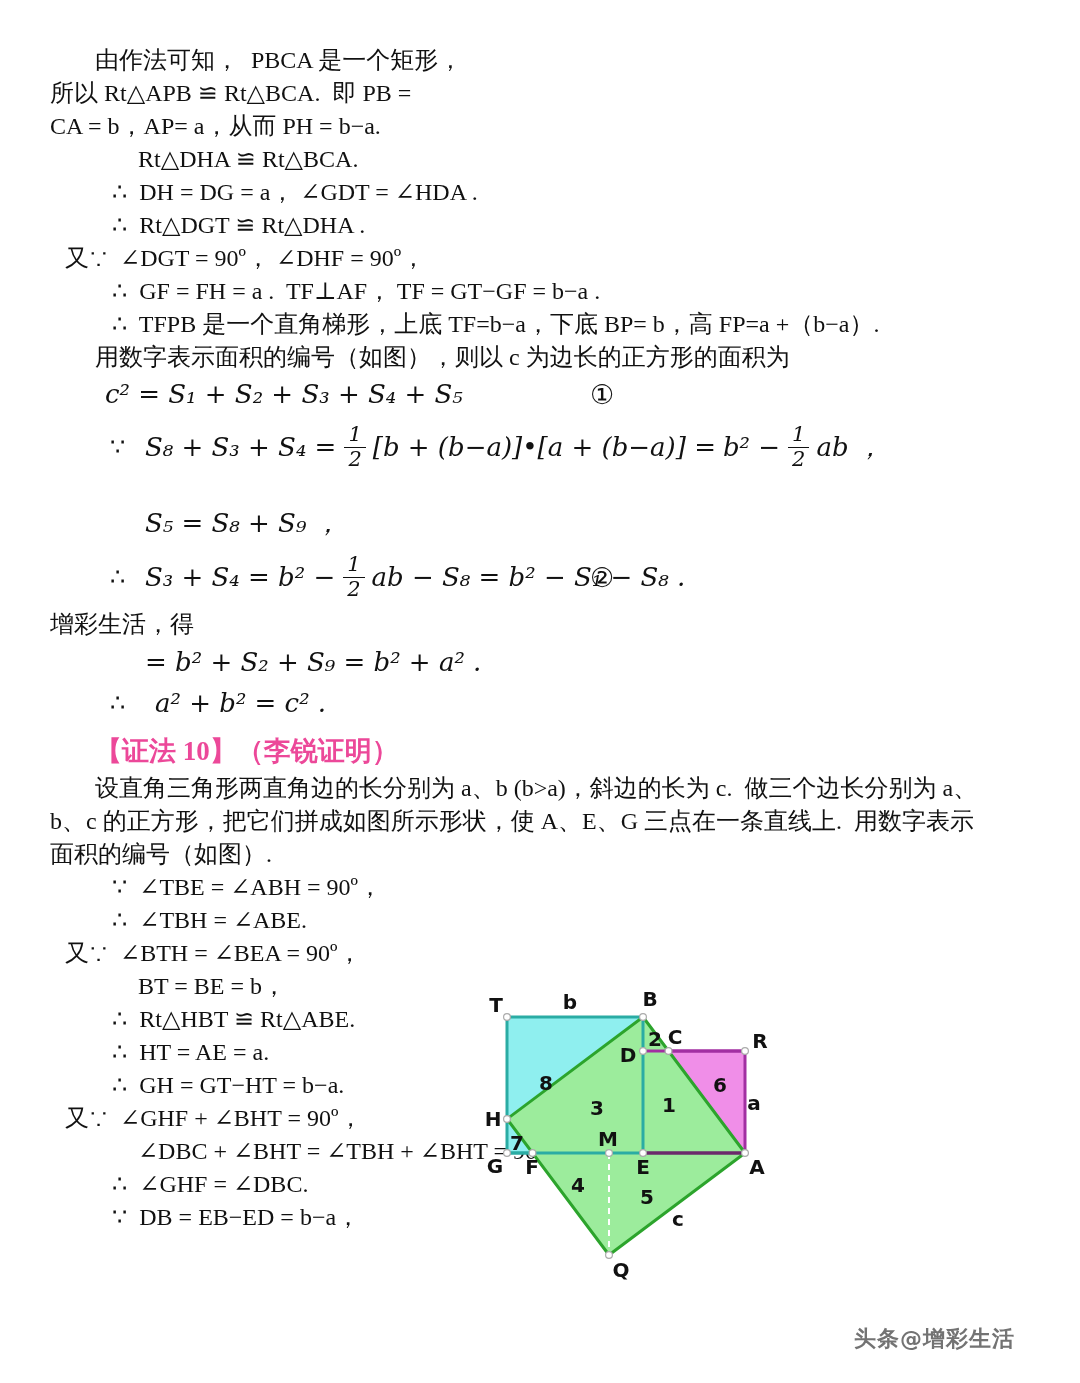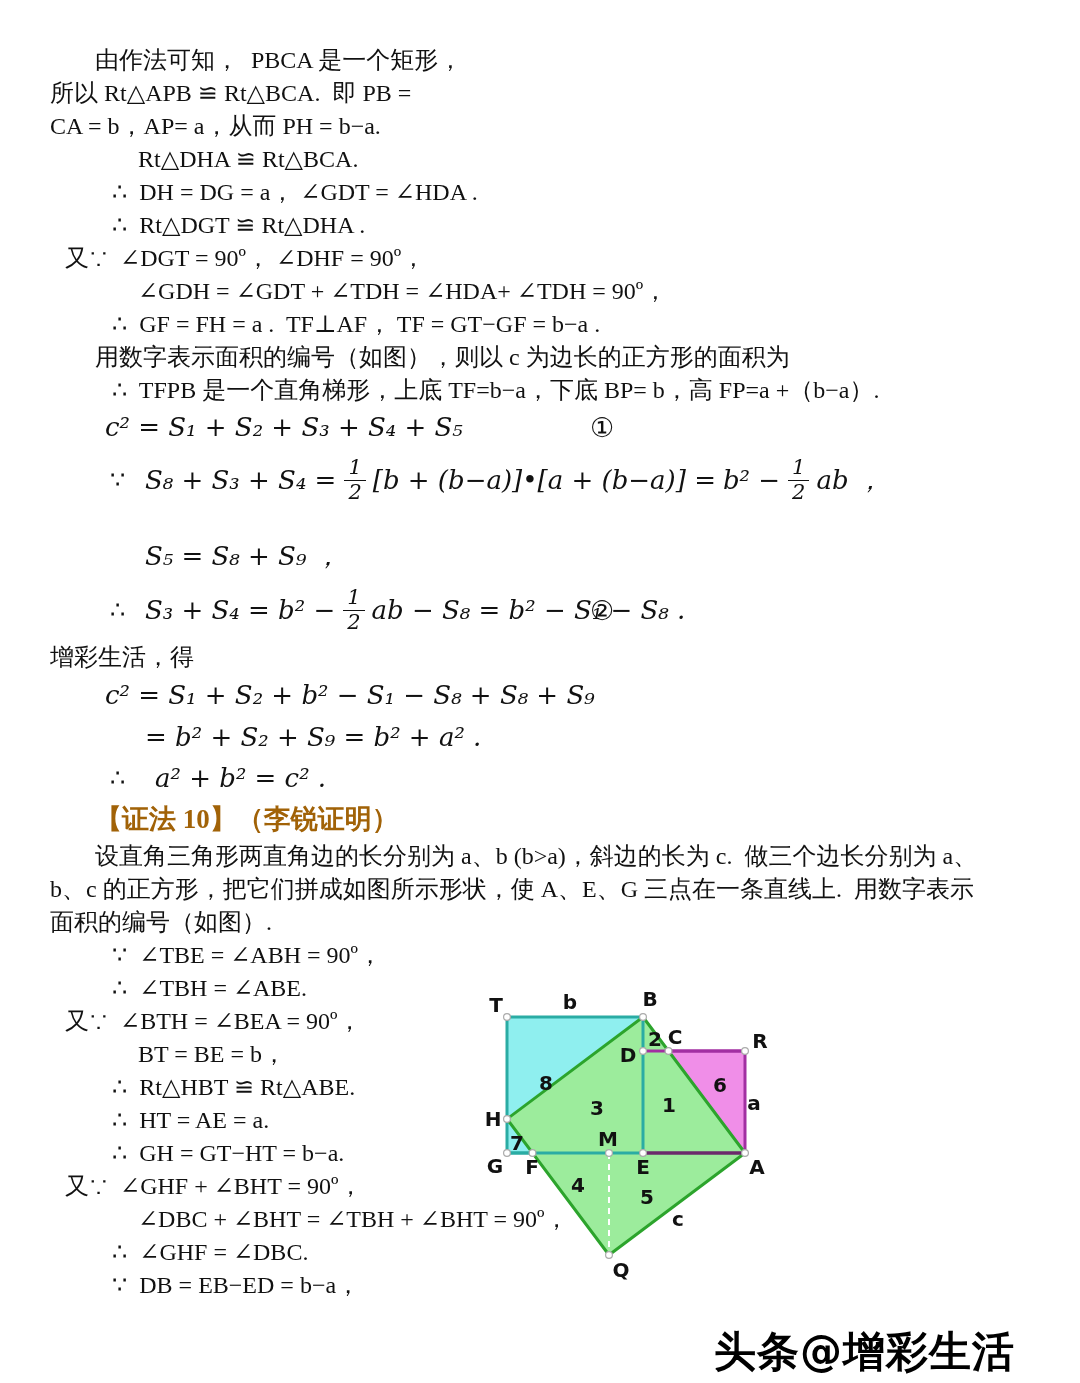--- a/index.html
+++ b/index.html
@@ -23,45 +23,44 @@
   .f7{height:42px;padding-left:95px;}
   .f8{height:40px;padding-left:105px;}
   .fmark{position:absolute;left:60px;font-style:normal;font-size:24px;
          font-family:"Liberation Serif","DejaVu Serif",serif;}
   .ftag{position:absolute;left:540px;font-style:normal;font-size:27px;
         font-family:"DejaVu Serif",serif;}
   .frac{display:inline-flex;flex-direction:column;align-items:center;line-height:1.12;
         font-size:21px;margin:0 7px 0 1px;}
   .frac .n{border-bottom:1.6px solid #111;padding:0 4px;}
   .frac .d{padding:0 4px;}
-  .title{color:#a16207;font-weight:bold;font-size:27px;height:42px;line-height:42px;
-         margin-top:0;white-space:pre;padding-left:45px;}
+  .title{color:#ec4899;font-weight:bold;font-size:27px;height:42px;line-height:42px;
+         margin-top:7px;white-space:pre;padding-left:45px;}
   .diagram{position:absolute;left:476px;top:992px;width:312px;height:294px;}
   .vl{font-family:"DejaVu Sans","Liberation Sans",sans-serif;font-weight:bold;font-size:20px;fill:#111;}
-  .watermark{position:absolute;right:12px;top:1324px;font-size:42px;font-weight:bold;color:#000000;
+  .watermark{position:absolute;right:12px;top:1324px;font-size:22px;font-weight:bold;color:#737373;
              font-family:"DejaVu Sans","Liberation Sans",sans-serif;letter-spacing:1px;
              text-shadow:1px 1px 0 #ffffff;}
 </style>
 </head>
 <body>
 
 <div class="page">
   <div class="flow">
 
     <div class="tl p1">由作法可知，  PBCA 是一个矩形，</div>
     <div class="tl p0">所以 Rt△APB ≌ Rt△BCA.  即 PB =</div>
     <div class="tl p0">CA = b，AP= a，从而 PH = b−a.</div>
     <div class="tl p3">Rt△DHA ≌ Rt△BCA.</div>
     <div class="tl p2">∴  DH = DG = a， ∠GDT = ∠HDA .</div>
     <div class="tl p2">∴  Rt△DGT ≌ Rt△DHA .</div>
     <div class="tl pY">又∵  ∠DGT = 90º， ∠DHF = 90º，</div>
-    <div class="tl p3">∠GDH = ∠GDT + ∠TDH = ∠HDA+ ∠TDH = 90º，</div>
     <div class="tl p2">∴  GF = FH = a .  TF⊥AF， TF = GT−GF = b−a .</div>
+    <div class="tl p2">∴  TFPB 是一个直角梯形，上底 TF=b−a，下底 BP= b，高 FP=a +（b−a）.</div>
     <div class="tl p1">用数字表示面积的编号（如图），则以 c 为边长的正方形的面积为</div>
-    <div class="tl p2">∴  TFPB 是一个直角梯形，上底 TF=b−a，下底 BP= b，高 FP=a +（b−a）.</div>
 
     <div class="frow f1 math">
       <span class="seg">c² = S₁ + S₂ + S₃ + S₄ + S₅</span>
       <span class="ftag">①</span>
     </div>
 
     <div class="frow f2 math">
       <span class="fmark">∵</span>
       <span class="seg">S₈ + S₃ + S₄ =</span>
       <span class="frac">
@@ -87,23 +86,20 @@
       <span class="frac">
         <span class="n">1</span>
         <span class="d">2</span>
       </span>
       <span class="seg">ab − S₈  =  b² − S₁ − S₈ .</span>
       <span class="ftag">②</span>
     </div>
 
     <div class="tl p0">增彩生活，得</div>
 
-    <div class="frow f6 math">
-      <span class="seg">c² = S₁ + S₂ + b² − S₁ − S₈ + S₈ + S₉</span>
-    </div>
     <div class="frow f7 math">
       <span class="seg">=  b² + S₂ + S₉  =  b² + a² .</span>
     </div>
     <div class="frow f8 math">
       <span class="fmark">∴</span>
       <span class="seg">a² + b² = c² .</span>
     </div>
 
     <div class="title">【证法 10】（李锐证明）</div>
 

